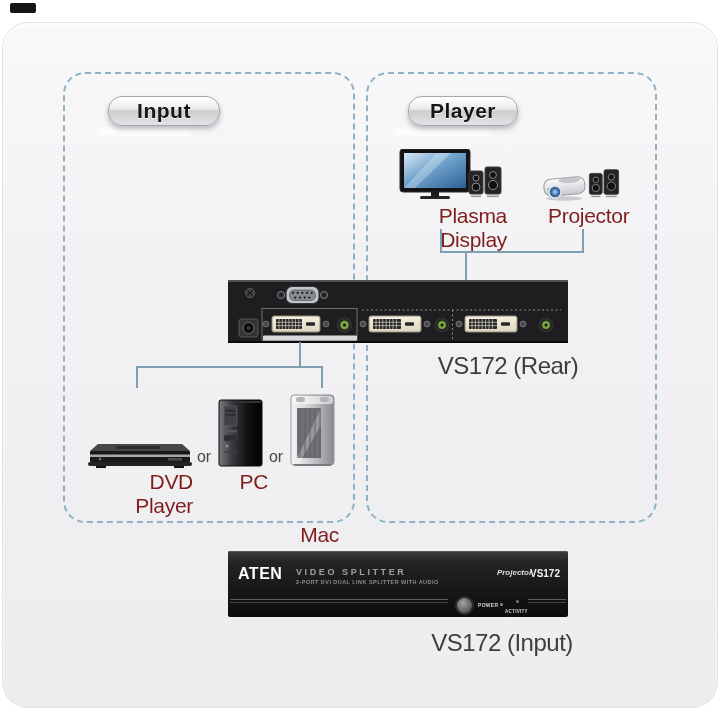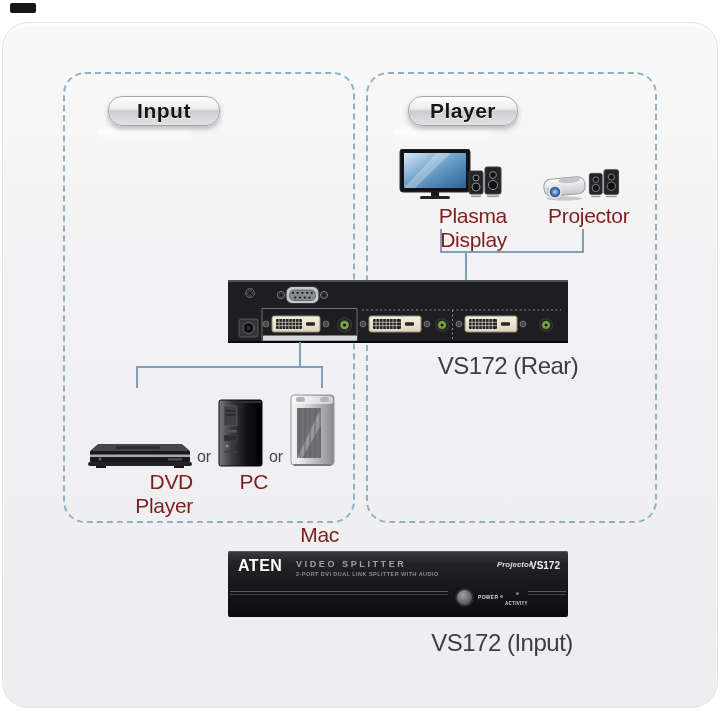--- a/index.html
+++ b/index.html
@@ -21,21 +21,21 @@
   .badge-input{left:88px;top:96px;width:110px;}
   .badge-output{left:388px;top:96px;width:108px;}
   .badge-refl{height:8px;background:rgba(255,255,255,.8);filter:blur(2px);border-radius:4px;}
   .line{background:#7f9fb3;}
   .cap{font-size:24px;color:#3e3e40;text-align:center;letter-spacing:-.5px;}
   .devlabel{font-size:21px;color:#7f1d1d;text-align:right;letter-spacing:-.3px;}
   .orlabel{font-size:16px;color:#454547;text-align:center;}
   .frontpanel{left:228px;top:551px;width:340px;height:66px;border-radius:2px;
               background:linear-gradient(180deg,#3c3c3e 0%,#232325 18%,#141416 70%,#0c0c0e 100%);
               box-shadow:0 1px 0 #555 inset;}
-  .fp{position:absolute;}
+  .fp{position:absolute;margin-top:8px;}
   .fp-brand{left:10px;top:6px;font-size:16px;font-weight:800;color:#ffffff;letter-spacing:.5px;}
   .fp-line{left:68px;top:8px;font-size:9px;font-weight:bold;color:#a0a0a3;letter-spacing:2.6px;text-align:center;}
   .fp-sub{left:68px;top:20px;font-size:5.5px;font-weight:bold;color:#8c8c8f;letter-spacing:.45px;}
   .fp-series{right:36px;top:9px;font-size:8px;font-style:italic;font-weight:bold;color:#dddde0;}
   .fp-model{right:8px;top:8.5px;font-size:10px;font-weight:bold;color:#f0f0f3;}
   .groove{height:2px;border-top:1px solid #5c5c5f;border-bottom:1px solid #434346;}
   .pwr-btn{left:227px;top:37px;width:19px;height:19px;border-radius:50%;
            background:radial-gradient(circle at 40% 35%,#a2a2a5,#59595c 70%,#3a3a3d);
            border:2px solid #2b2b2d;box-sizing:border-box;}
   .tinylabel{font-size:5px;font-weight:bold;color:#d3d3d6;letter-spacing:.3px;}

